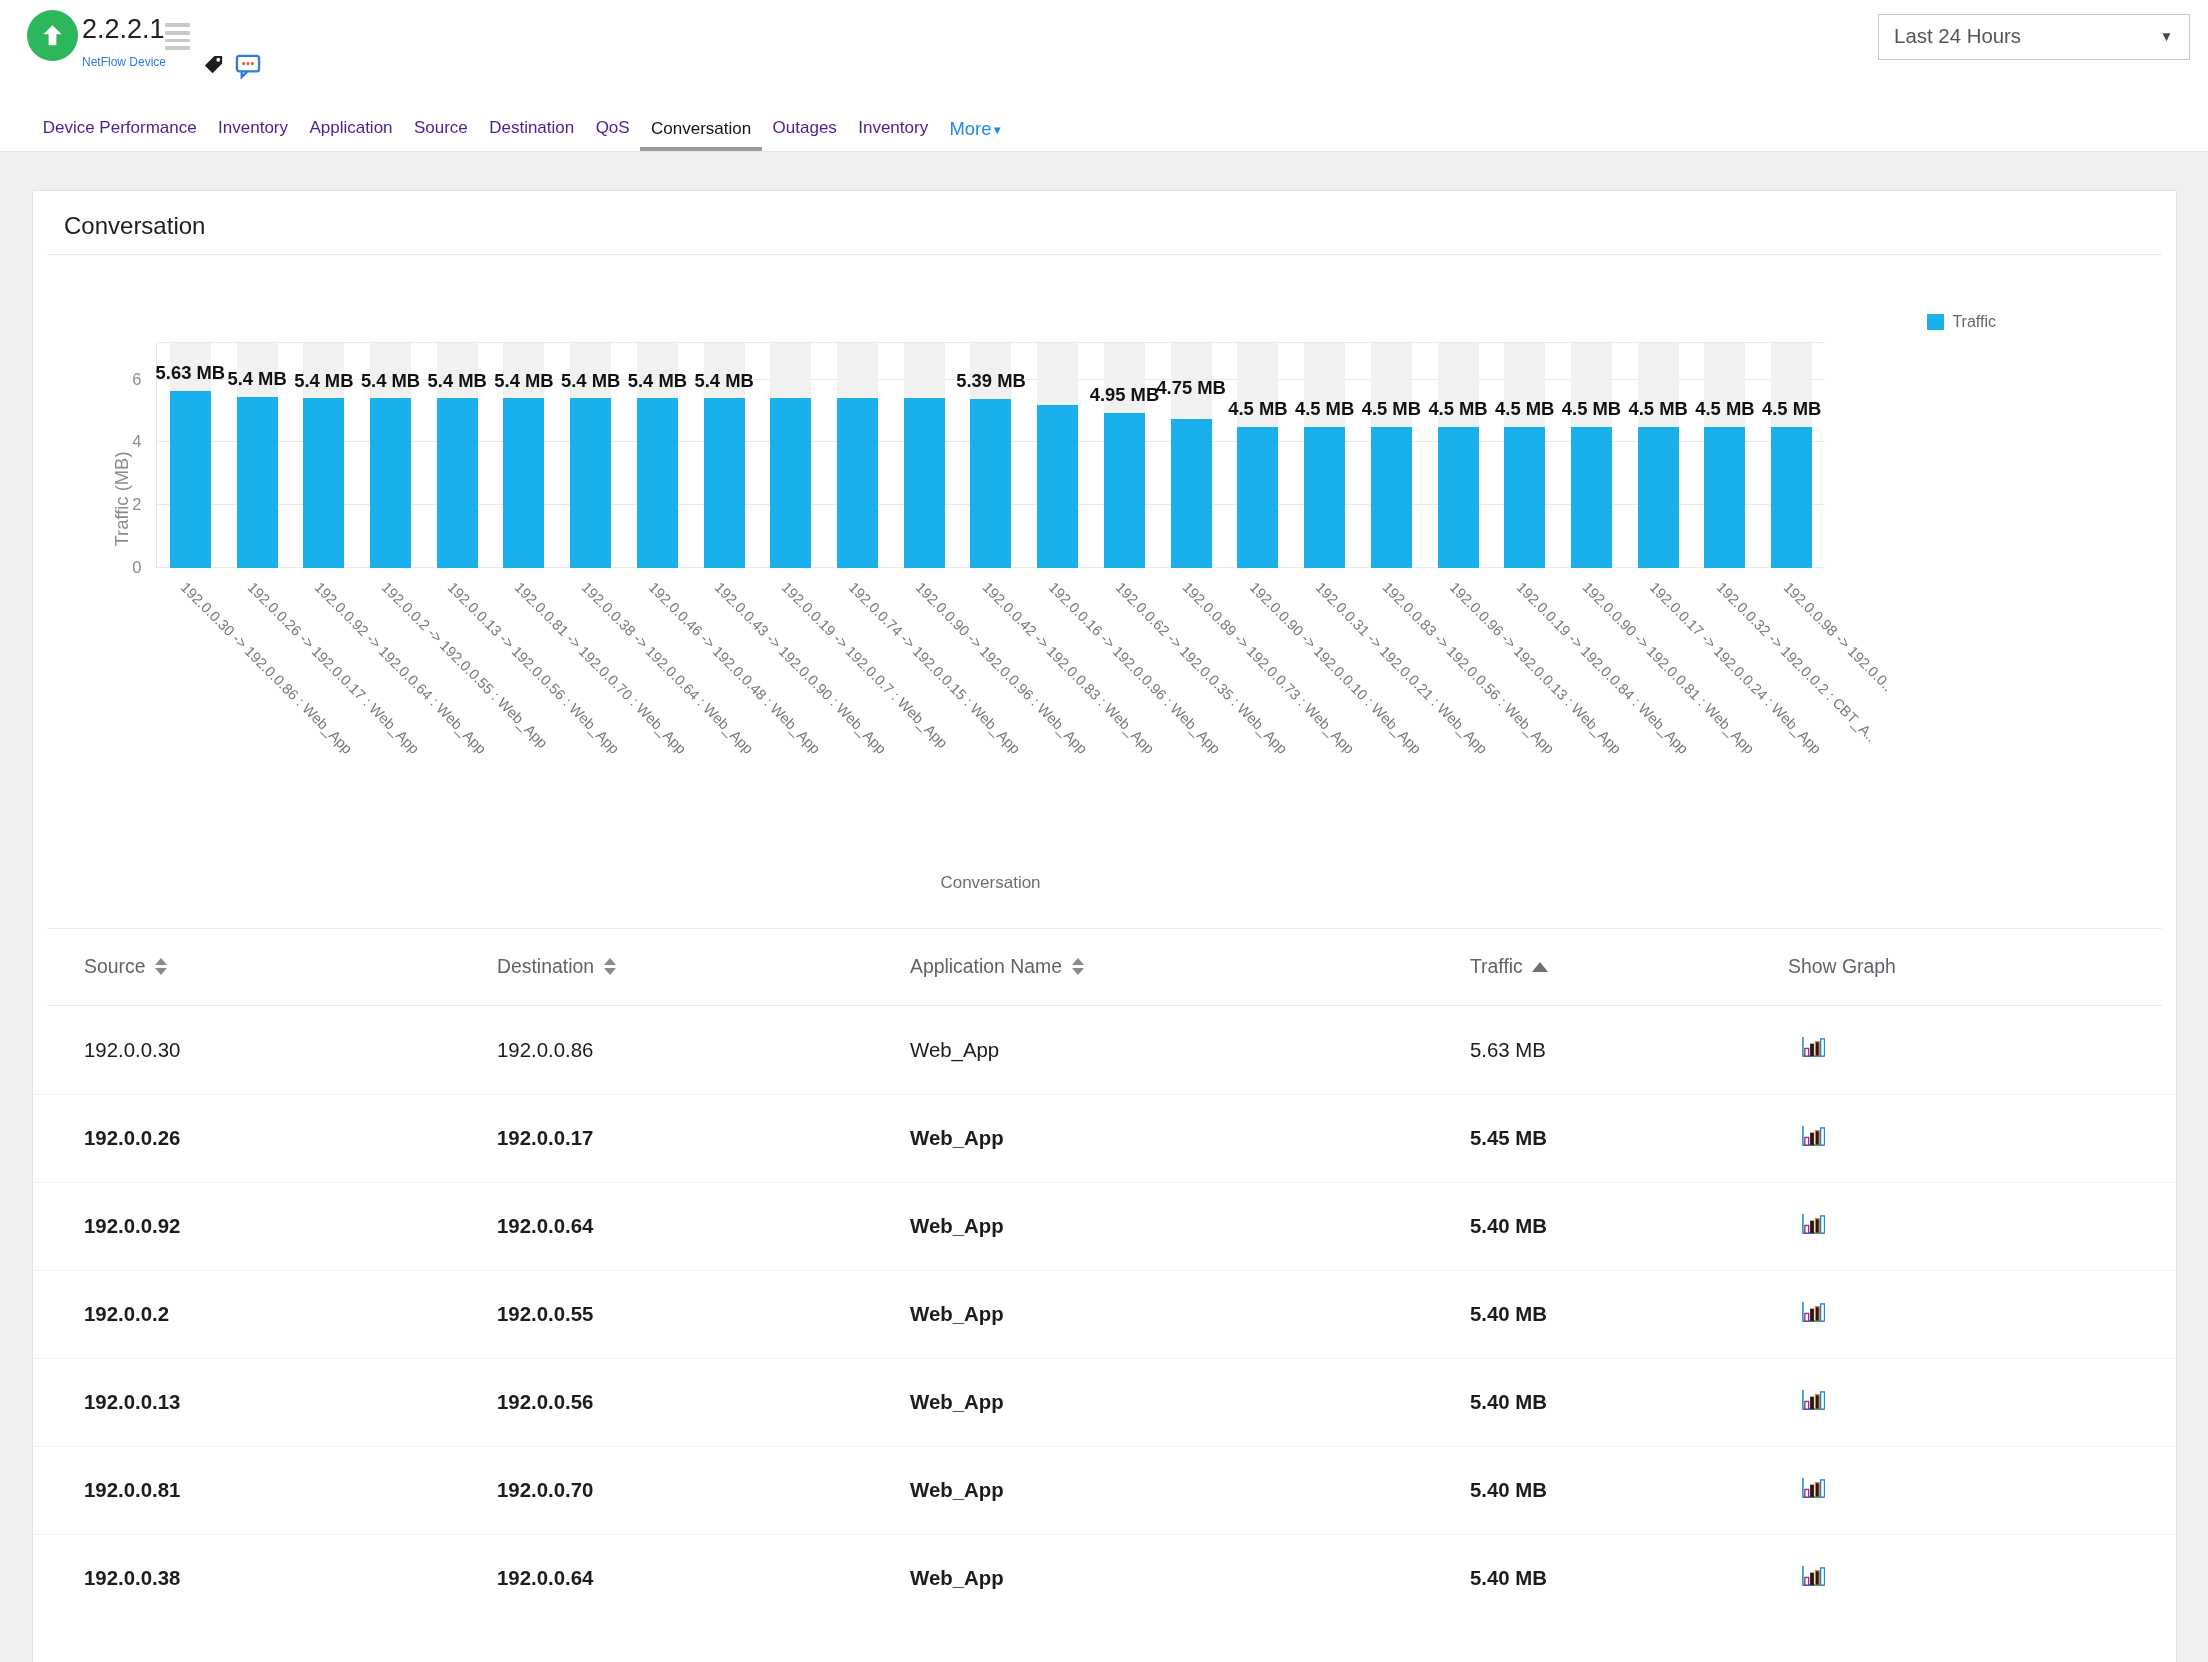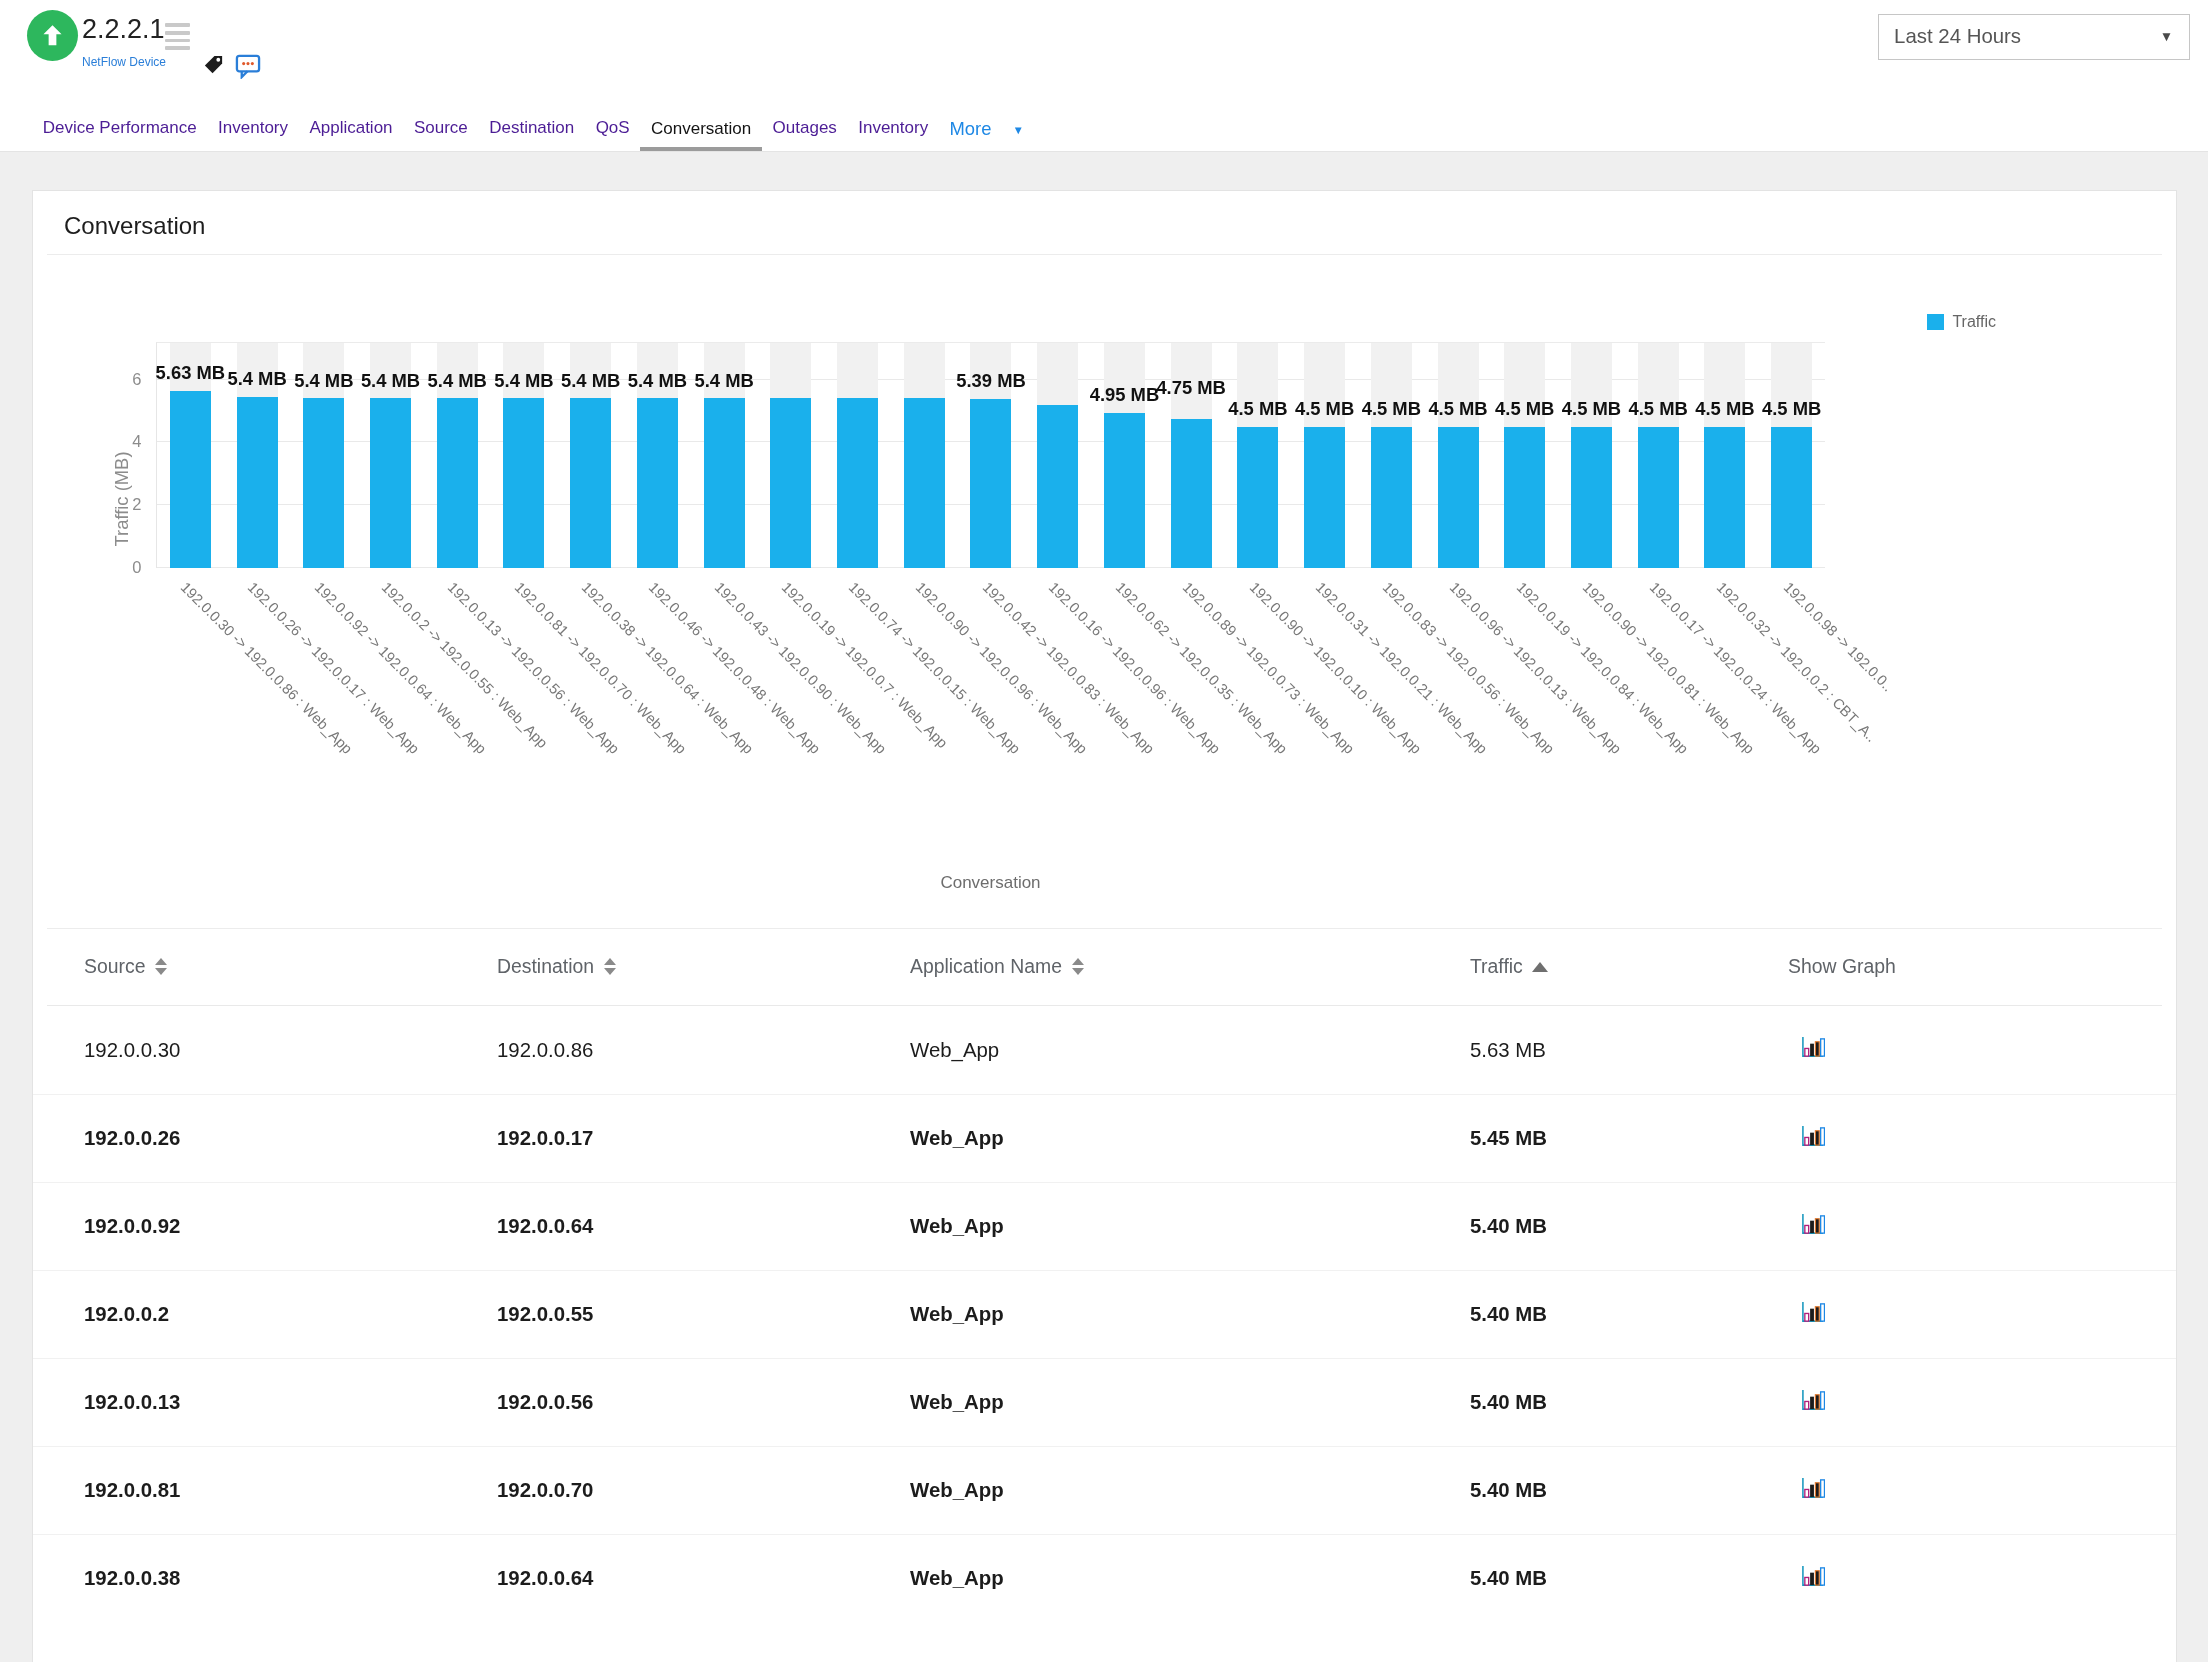--- a/index.html
+++ b/index.html
@@ -16,21 +16,21 @@
   .device-link { position:absolute; left:82px; top:55px; font-size:12px; color:#2a7ed8; text-decoration:none; }
   .hd-icon { position:absolute; top:53px; cursor:pointer; }
   .range-select { position:absolute; right:19.4px; top:13.6px; width:312px; height:46px; background:#fff;
     border:1px solid #c6c6c6; display:flex; align-items:center; justify-content:space-between;
     padding:0 15.5px; font-size:20.4px; color:#555; cursor:pointer; }
   .range-caret { font-size:13.6px; color:#4a4a4a; }
 
   .tab-bar { position:absolute; left:32px; bottom:0; display:flex; align-items:flex-end; }
   .tab { font-size:17px; color:#4c1d95; padding:0 10.7px 12.6px 10.7px; cursor:pointer; white-space:nowrap; }
   .tab.active { color:#141414; border-bottom:4.9px solid #9b9b9b; padding-bottom:7.8px; }
-  .tab-more { font-size:18.4px; color:#1e88e5; padding:0 10.7px 10.7px 10.7px; cursor:pointer; display:flex; align-items:center; gap:21px;}
+  .tab-more { font-size:18.4px; color:#1e88e5; padding:0 10.7px 10.7px 10.7px; cursor:pointer; display:flex; align-items:center; gap:0;}
   .tab-more .caret { font-size:11.6px; color:#1e88e5; }
 
   
   .card { margin:38px 32px 0 32px; background:#ffffff; border:1px solid #e3e3e3; min-height:1553px; }
   .card-title { font-size:24px; color:#1d1d1d; padding:21.3px 0 13.6px 31px; }
   .card-divider { height:1px; background:#ececec; margin:0 13.6px; }
 
   
   .chart-section { position:relative; padding-top:87px; }
   .legend { position:absolute; top:58px; right:180px; display:flex; align-items:center; gap:8.7px; cursor:pointer; }

